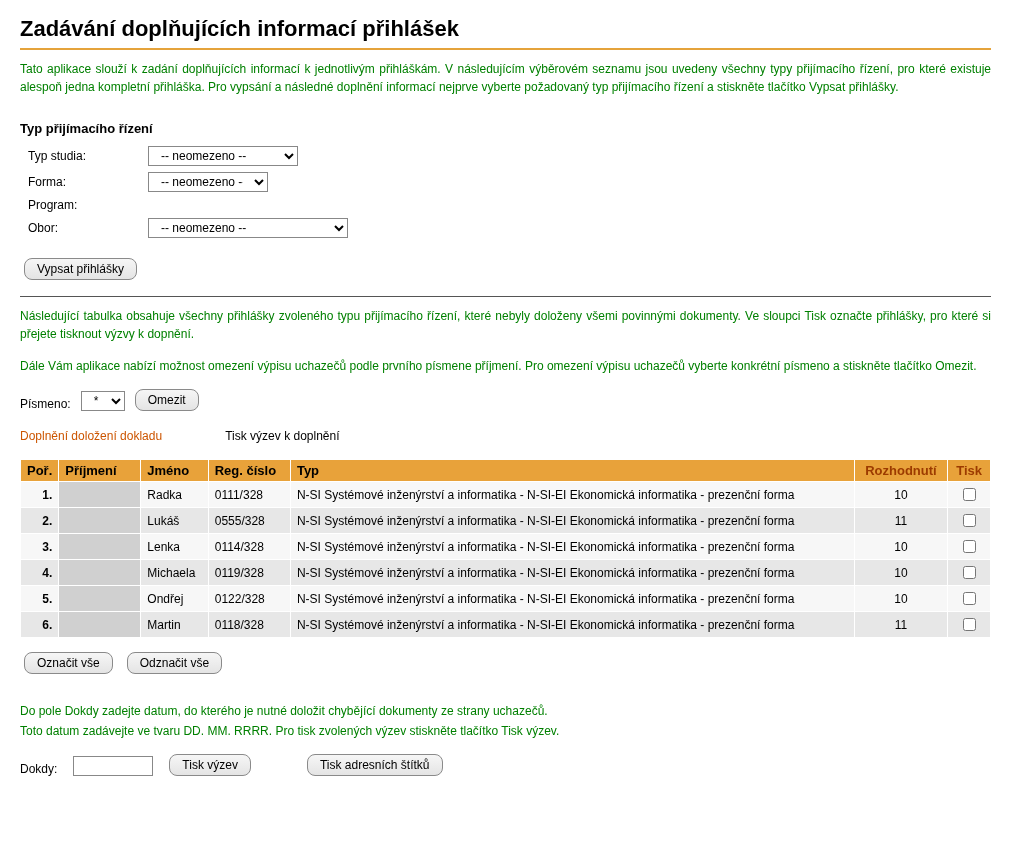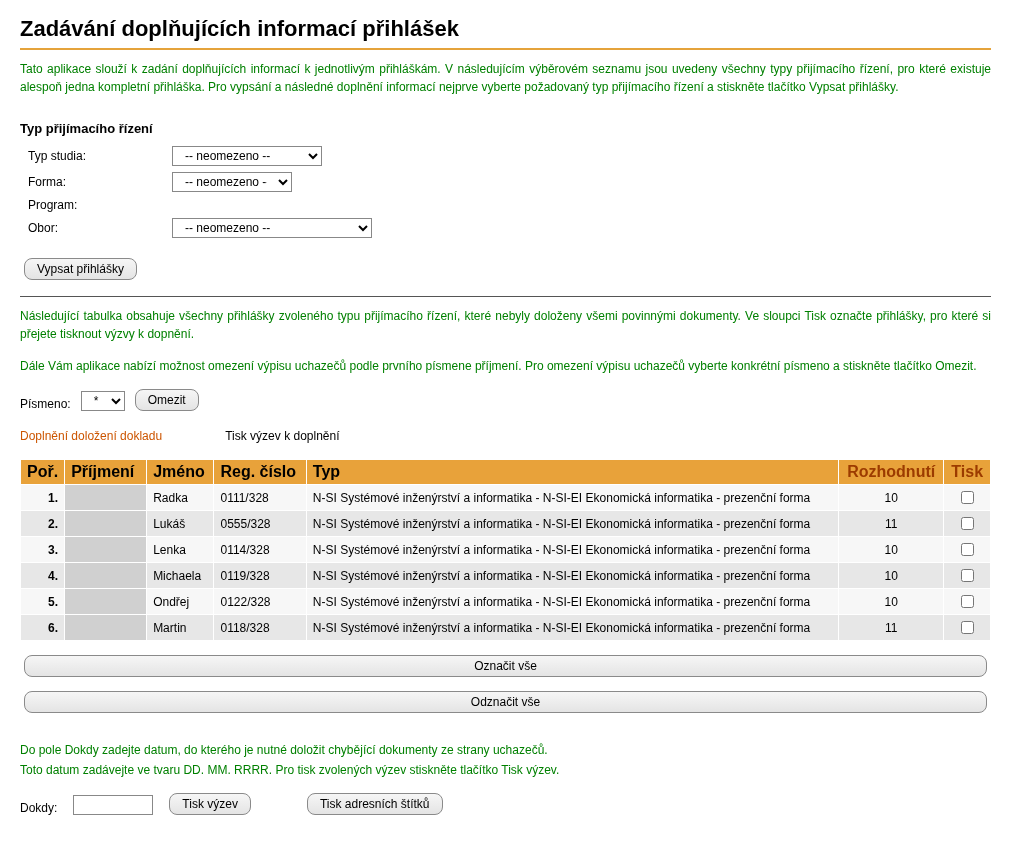--- a/index.html
+++ b/index.html
@@ -34,21 +34,20 @@
   }
   .section-title {
     font-weight: bold;
     margin: 25px 0 10px 0;
     font-size: 13px;
   }
   .field-row {
     display: flex;
     align-items: center;
     margin: 6px 0 4px 8px;
-    gap: 24px;
   }
   .field-row label {
     width: 120px;
   }
   select {
     font-family: inherit;
     font-size: 12px;
     background: #fff;
     border: 1px solid #888;
     padding: 1px 8px;
@@ -86,21 +85,21 @@
     border-collapse: collapse;
     margin-top: 16px;
   }
   table.data th {
     background: #e8a23a;
     color: #000;
     text-align: left;
     padding: 3px 6px;
     font-weight: bold;
     border: 1px solid #fff;
-    font-size: 16px;
+    font-size: 13px;
   }
   table.data th.right-head {
     color: #9c3b00;
     text-align: center;
   }
   table.data td {
     padding: 3px 6px;
     border: 1px solid #fff;
     vertical-align: middle;
     font-size: 12px;
@@ -114,21 +113,20 @@
   }
   table.data td.blank {
     background: #d0d0d0 !important;
     width: 82px;
   }
   table.data td.center { text-align:center; }
   .after-table-btns {
     margin: 14px 4px 16px 4px;
     display:flex;
     gap: 14px;
-    flex-direction: column;
   }
   .bottom-row {
     display:flex;
     align-items:flex-end;
     gap: 16px;
     margin-top: 10px;
   }
   .bottom-row input[type="text"]{
     width:80px;
     border:1px solid #888;

